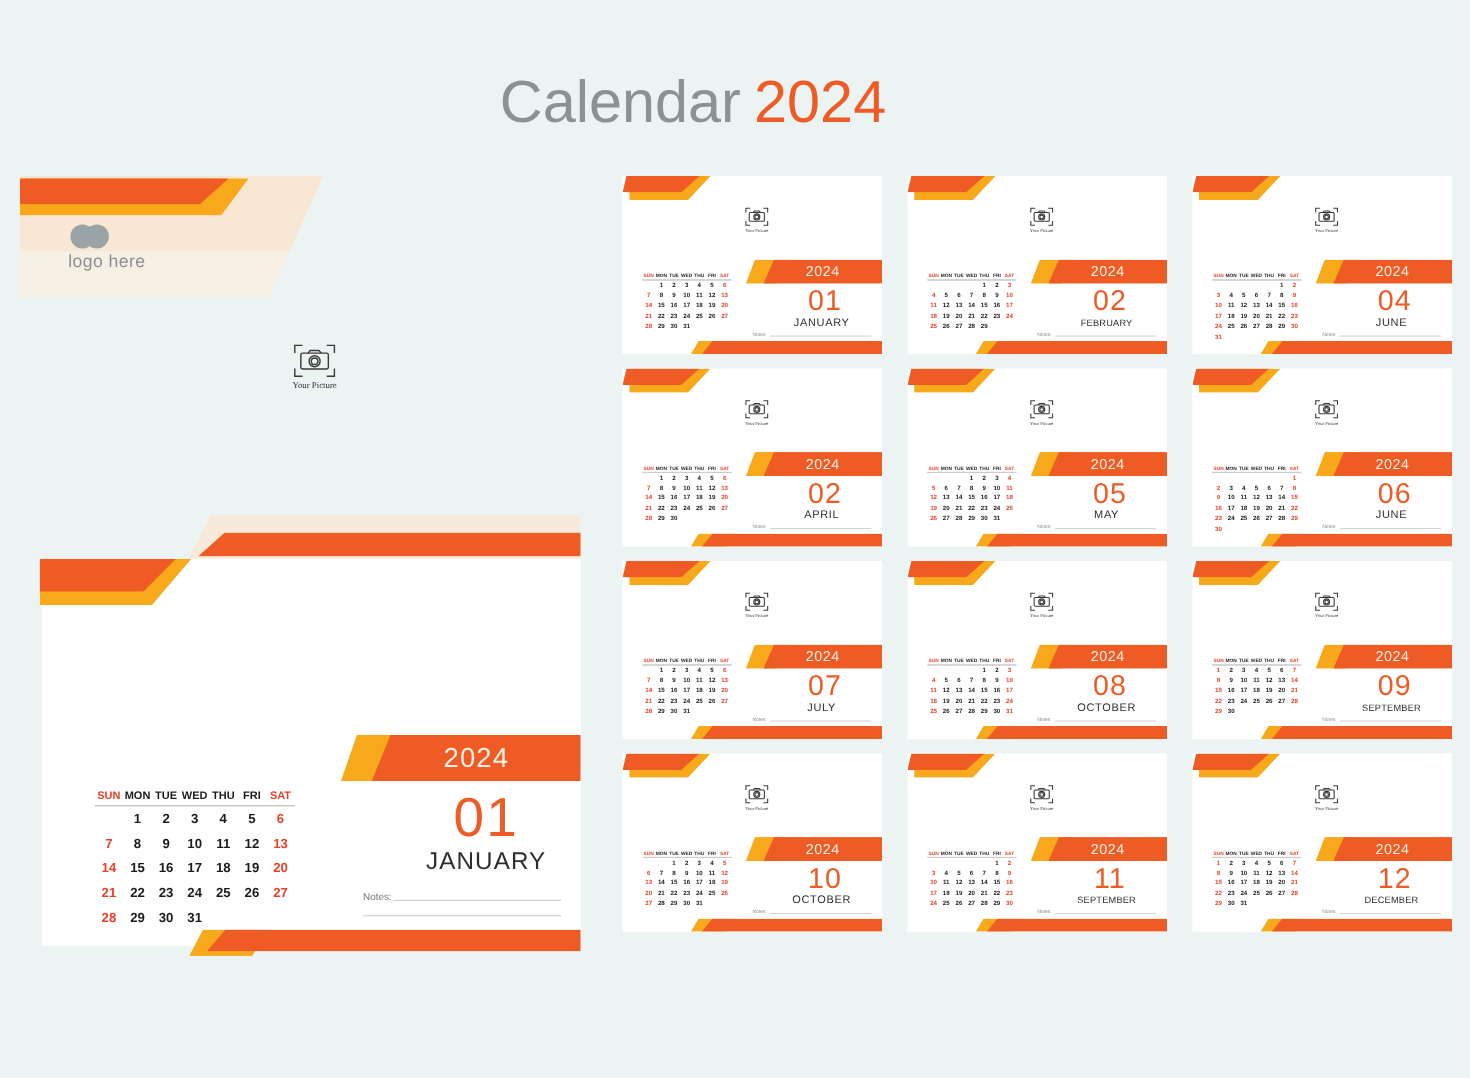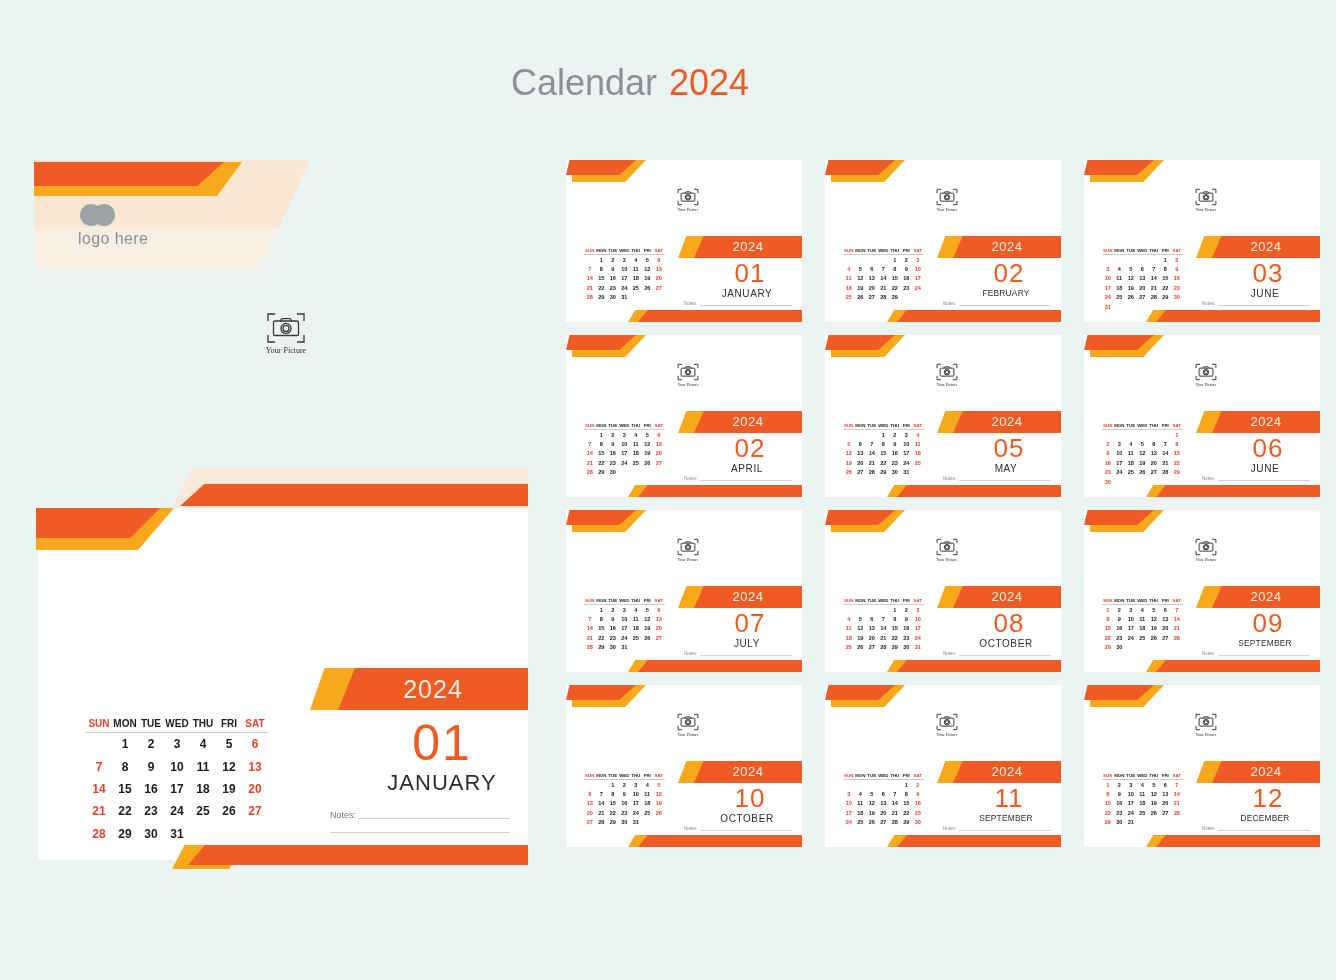--- a/index.html
+++ b/index.html
@@ -7,28 +7,28 @@
     width: 1336px; height: 980px;
     background: #ecf4f3;
     font-family: "Liberation Sans", sans-serif;
     overflow: hidden;
   }
   .page { position: relative; width: 1336px; height: 980px; }
 
   
   .title {
     position: absolute; left: 0; top: 62px; width: 1260px;
-    text-align: center; font-size: 36px; letter-spacing: 0px;
+    text-align: center; font-size: 54px; letter-spacing: 0px;
     font-weight: 400;
   }
   .title .t-word { color: #8c9194; }
   .title .t-year { color: #ee5b25; font-weight: 500; margin-left: 12px; }
 
   
-  .logo-block { position: absolute; left: 34px; top: 160px; width: 276px; height: 122px; }
+  .logo-block { position: absolute; left: 18px; top: 160px; width: 276px; height: 122px; }
   .logo-cream {
     position: absolute; left: 0; top: 0; width: 276px; height: 110px;
     background: linear-gradient(180deg,#f8e7d2 0%, #f8e7d2 62%, #f6efe4 62%, #f6efe4 100%);
     clip-path: polygon(0 0, 100% 0, 82% 100%, 0 100%);
   }
   .logo-bar-yellow {
     position: absolute; left: 0px; top: 2px; width: 208px; height: 34px;
     background: #f7a81b; clip-path: polygon(0 0, 100% 0, 88% 100%, 0 100%);
   }
   .logo-bar-orange {
@@ -586,21 +586,21 @@
                 <td class="wk"></td>
               </tr>
             </tbody>
           </table>
         </div>
         <div class="mini-year-band">
           <div class="mini-year-yellow"></div>
           <div class="mini-year-orange"></div>
           <div class="mini-year-txt">2024</div>
         </div>
-        <div class="mini-mnum">03</div>
+        <div class="mini-mnum">04</div>
         <div class="mini-mname">JUNE</div>
         <div class="mini-notes">
           <span class="nlabel">Notes:</span>
           <span class="nline nl1"></span>
           <span class="nline nl2"></span>
         </div>
         <div class="mini-bot-yellow"></div>
         <div class="mini-bot-orange"></div>
       </div>
       <div class="mini" style="left: 0px; top: 175px;">

